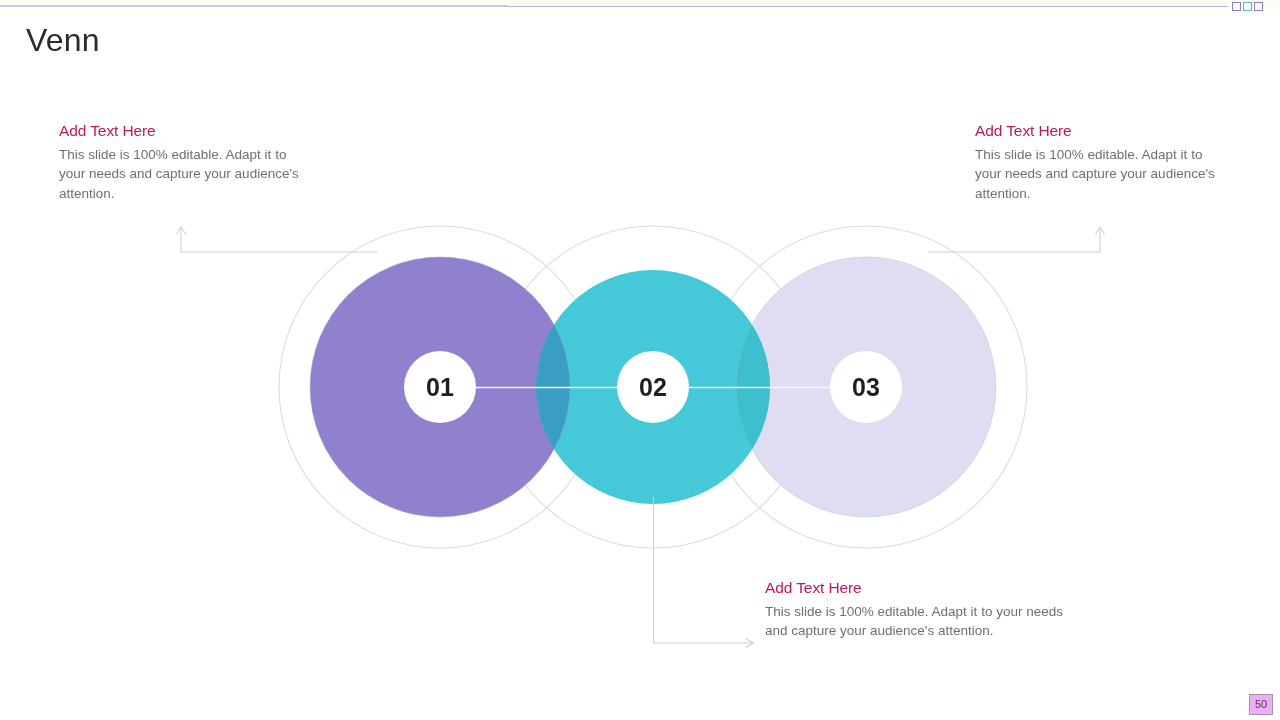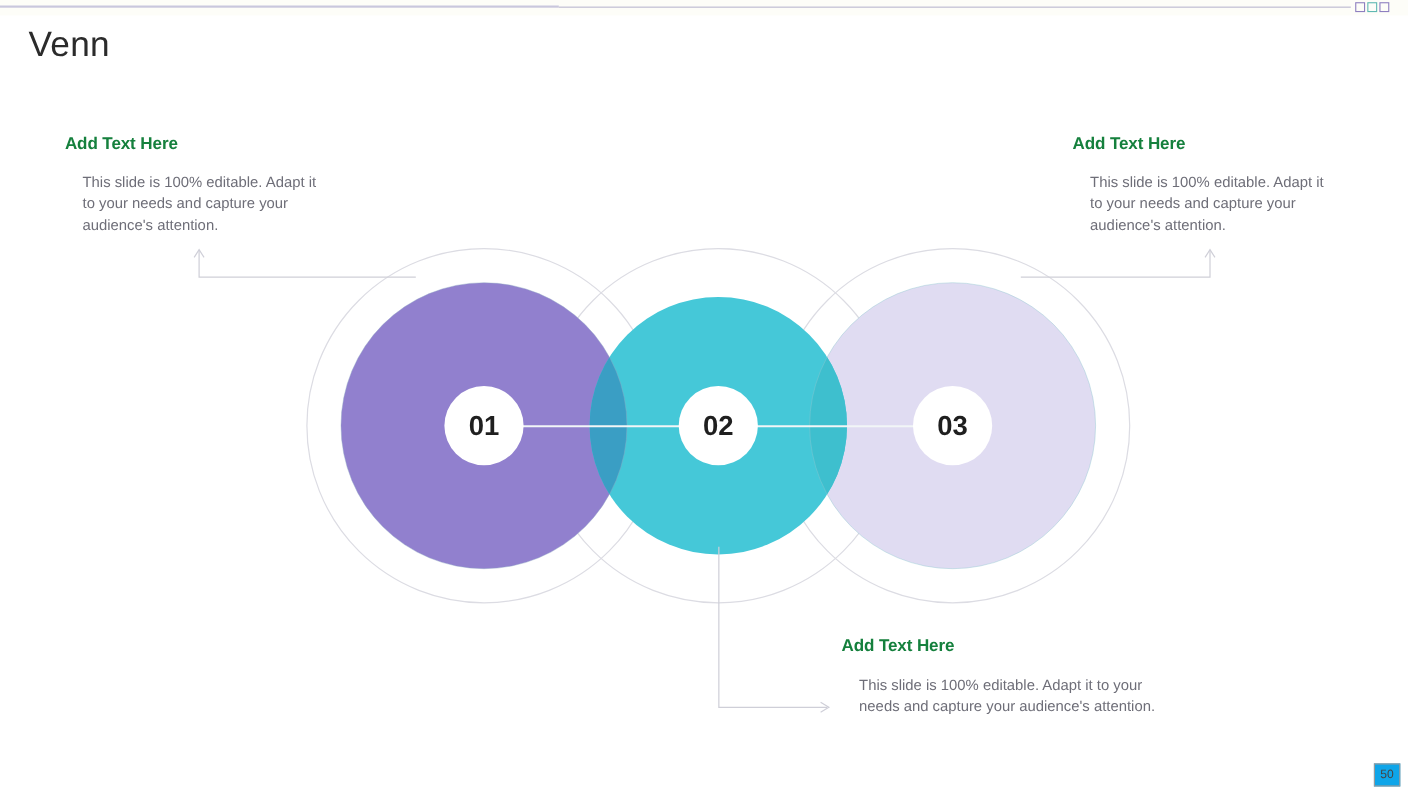--- a/index.html
+++ b/index.html
@@ -53,31 +53,31 @@
     font-weight: 300;
     color: #2b2b2b;
     letter-spacing: 0.2px;
     line-height: 1;
   }
 
   
   .txt-block { position: absolute; }
   .txt-head {
     font-size: 15.5px;
-    font-weight: bold;
-    color: #15803d;
+    font-weight: normal;
+    color: #be185d;
     letter-spacing: -0.1px;
     margin: 0 0 5px 0;
     line-height: 1.15;
   }
   .txt-body {
     font-size: 13.5px;
     color: #6e6e78;
     line-height: 19.5px;
-    margin: 16px;
+    margin: 0;
   }
   #text-block-01 { left: 59px;  top: 122px; width: 250px; }
   #text-block-03 { left: 975px; top: 122px; width: 250px; }
   #text-block-02 { left: 765px; top: 579px; width: 310px; }
 
   
   #venn-diagram {
     position: absolute;
     left: 0; top: 0;
     width: 1280px; height: 720px;
@@ -86,21 +86,21 @@
   
   #page-badge {
     position: absolute;
     left: 1249px; top: 694px;
     width: 22px; height: 19px;
     border: 1px solid #9a9a9a;
     color: #454545;
     font-size: 11px;
     line-height: 19px;
     text-align: center;
-    background: #0ea5e9;
+    background: #f0abfc;
   }
 </style>
 </head>
 <body>
 
 <div id="top-strip">
   <div id="top-rule-left"></div>
   <div id="top-rule-right"></div>
   <div class="win-box" id="win-box-1"></div>
   <div class="win-box" id="win-box-2"></div>

